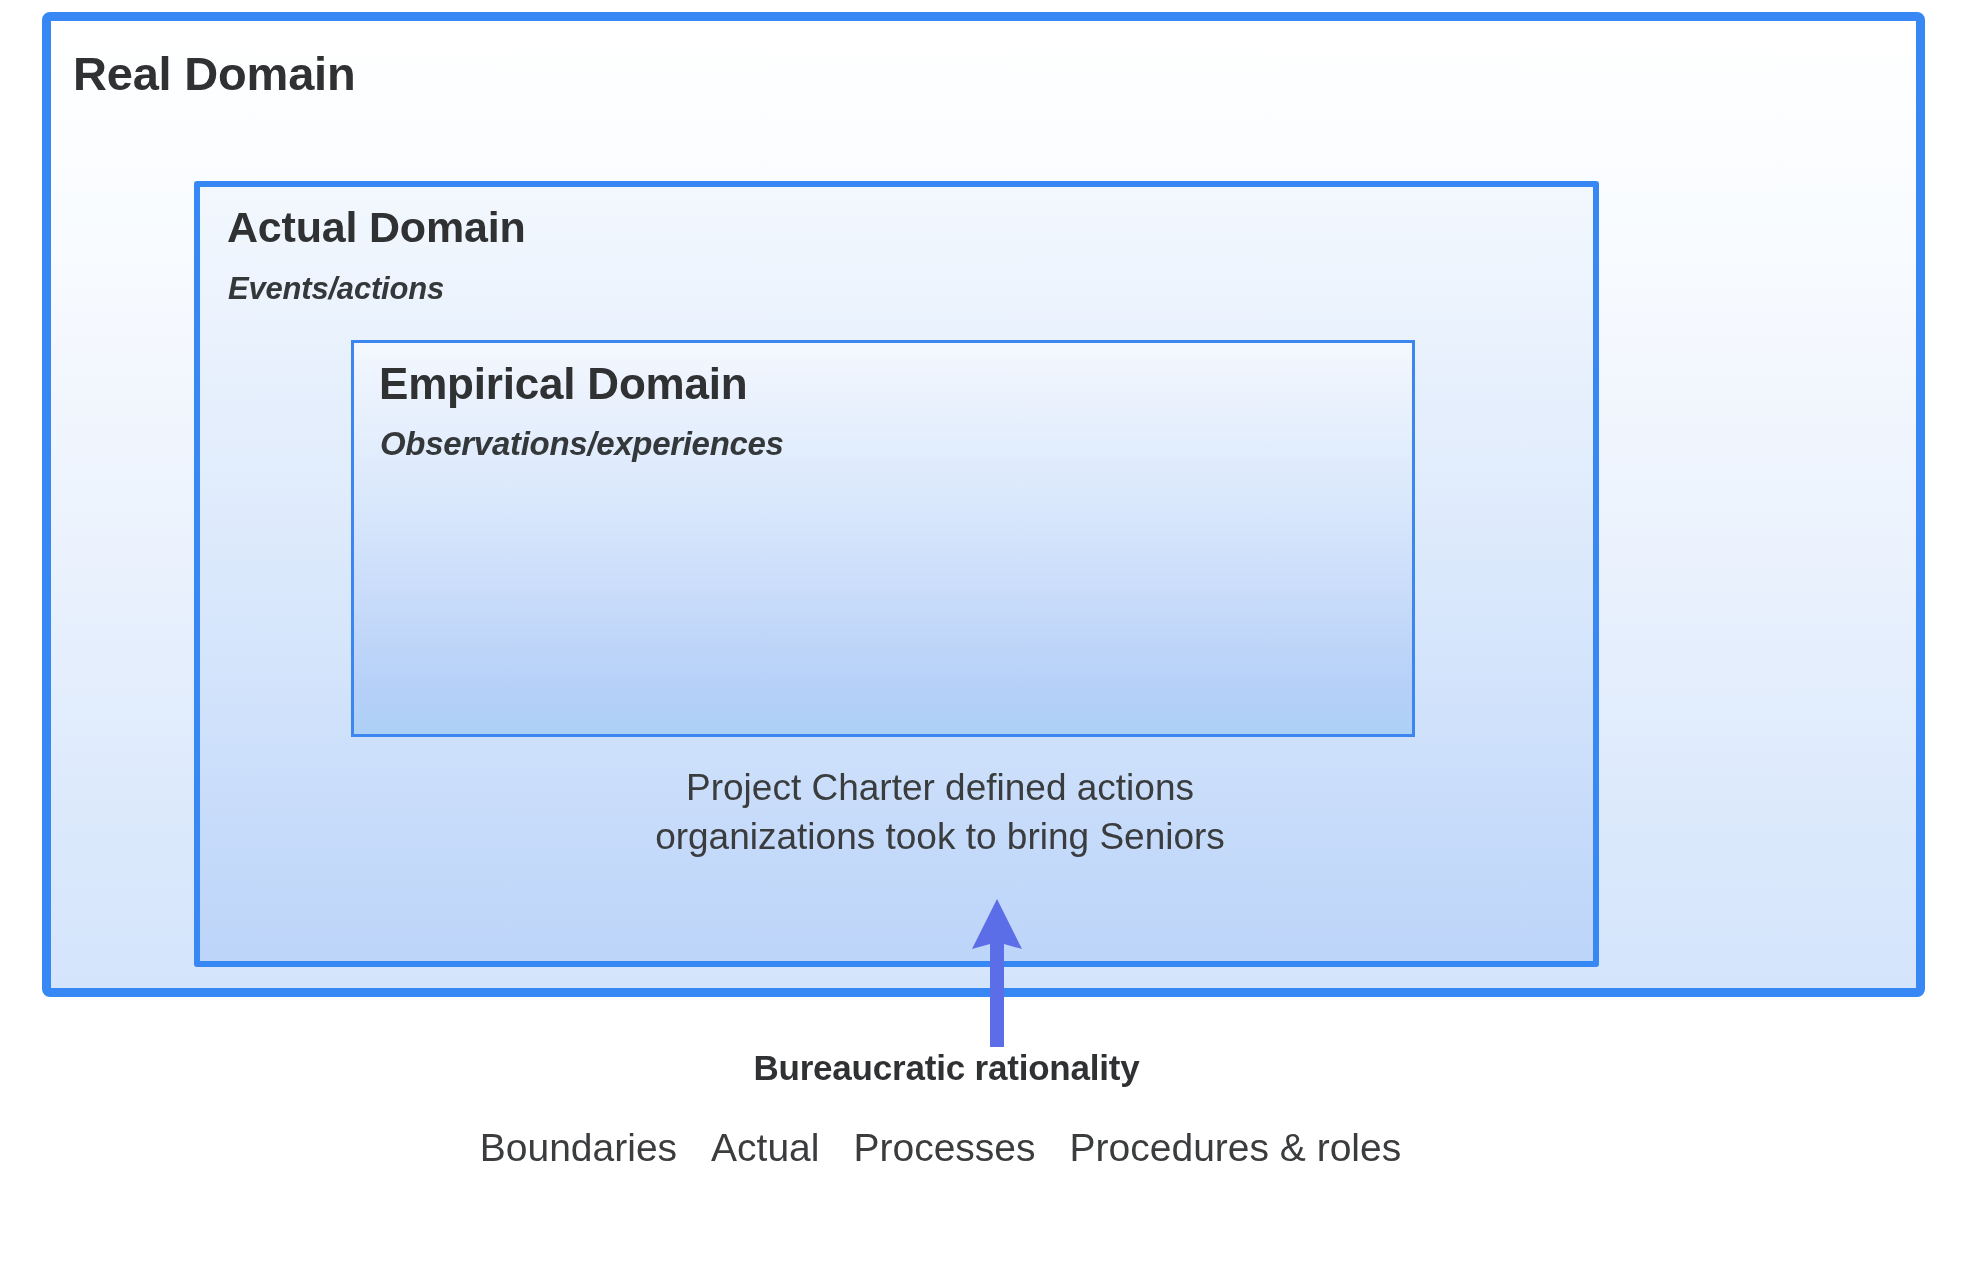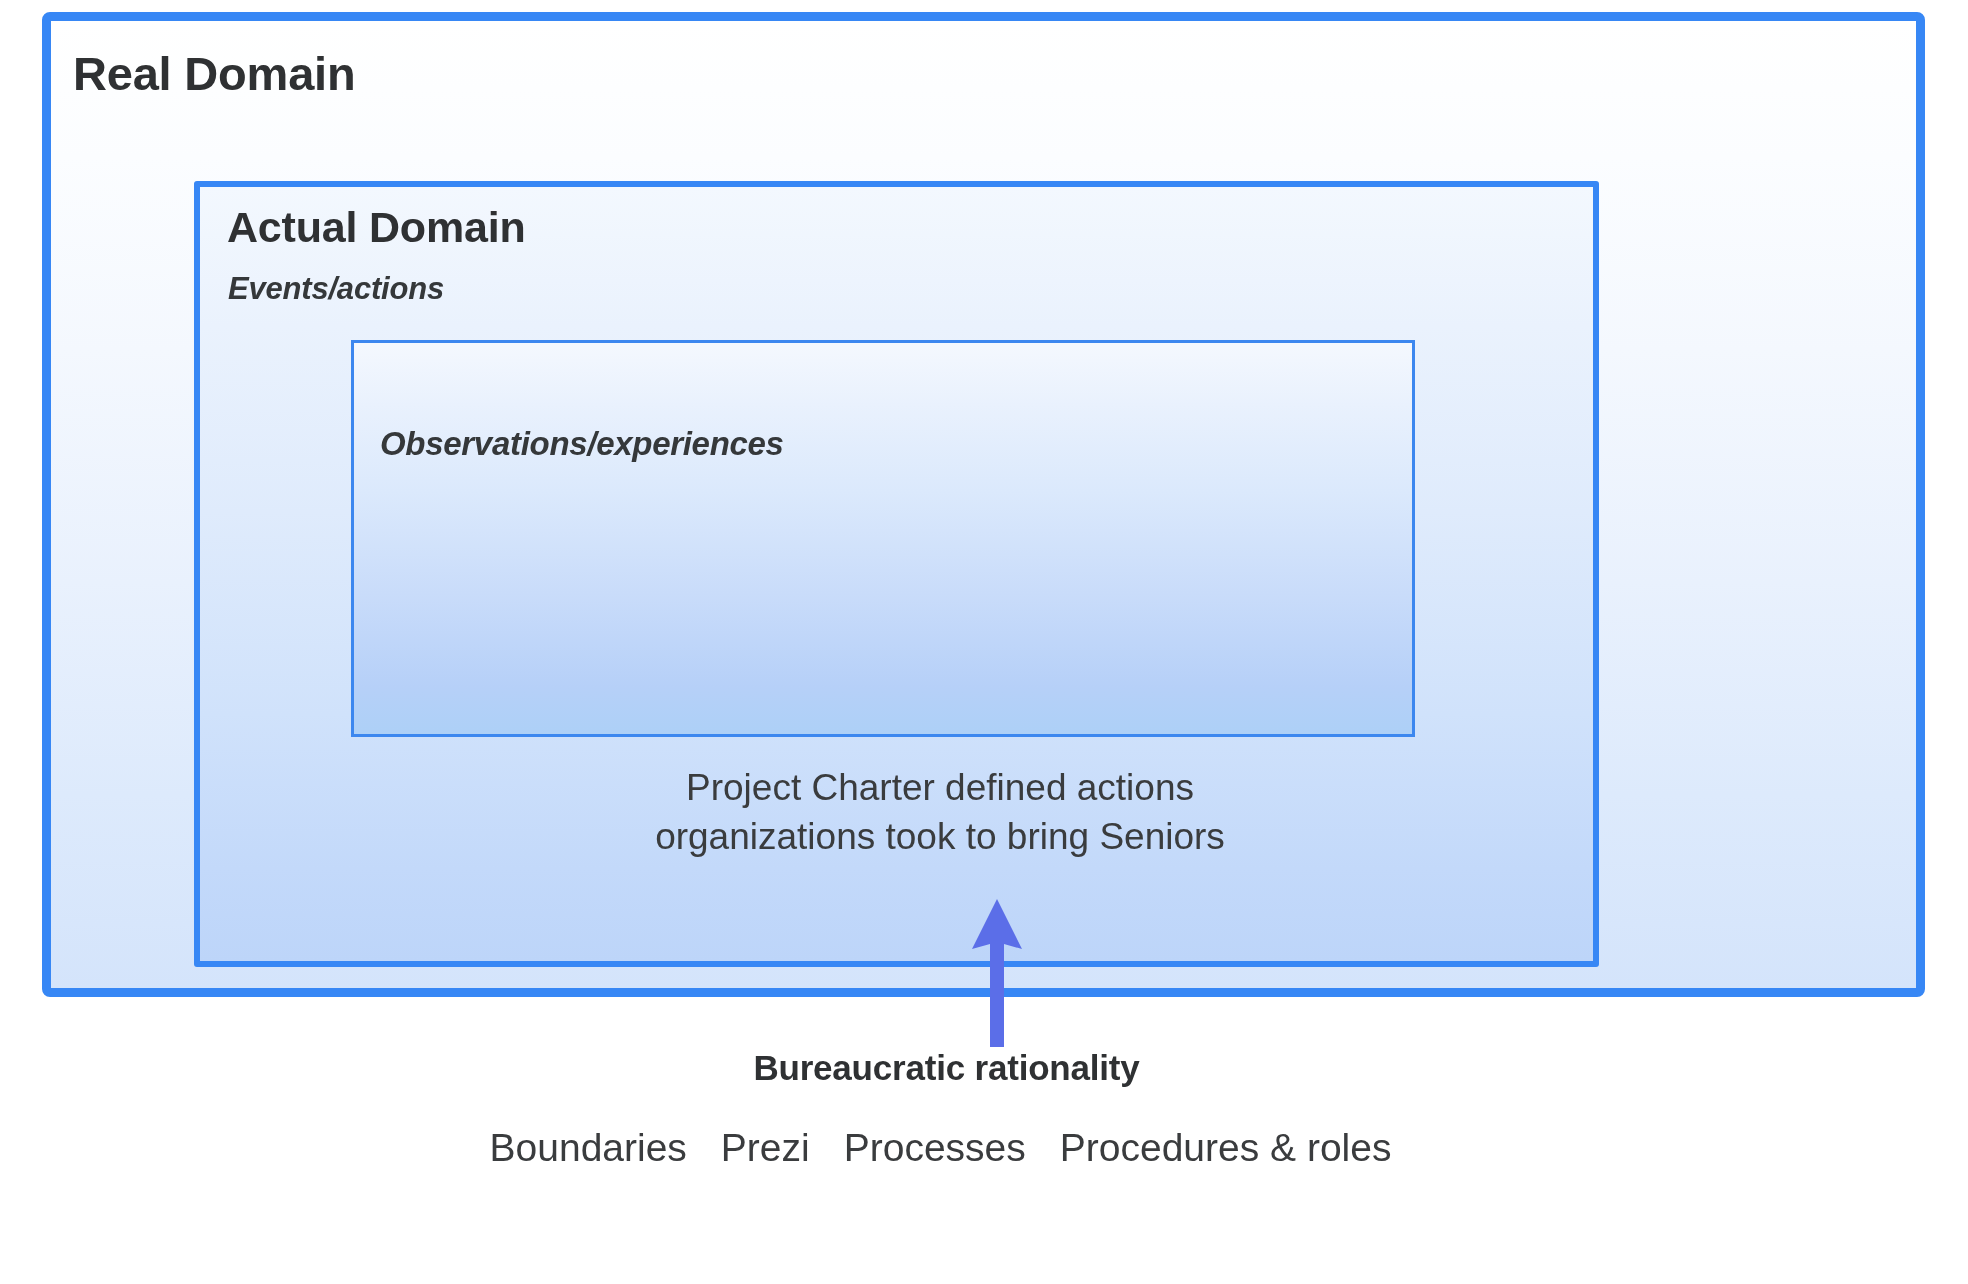--- a/index.html
+++ b/index.html
@@ -217,20 +217,21 @@
   <div class="real-domain">
 
     <div class="rd-title">Real Domain</div>
 
     <div class="actual-domain">
 
       <div class="ad-title">Actual Domain</div>
       <div class="ad-subtitle">Events/actions</div>
 
       <div class="empirical-domain">
+        <div class="ed-title">Empirical Domain</div>
         <div class="ed-subtitle">Observations/experiences</div>
       </div>
 
       <div class="charter-caption">
         <span>Project Charter defined actions</span>
         <span>organizations took to bring Seniors</span>
       </div>
 
     </div>
 
@@ -240,21 +241,21 @@
       </svg>
     </div>
 
     <div class="bureaucratic-label">
       <span class="shift">Bureaucratic rationality</span>
     </div>
 
     <div class="keyword-row">
       <div class="kw-shift">
         <span class="kw">Boundaries</span>
-        <span class="kw">Prezi</span>
+        <span class="kw">Actual</span>
         <span class="kw">Processes</span>
         <span class="kw">Procedures &amp; roles</span>
       </div>
     </div>
 
   </div>
 
 
 </div>
 

